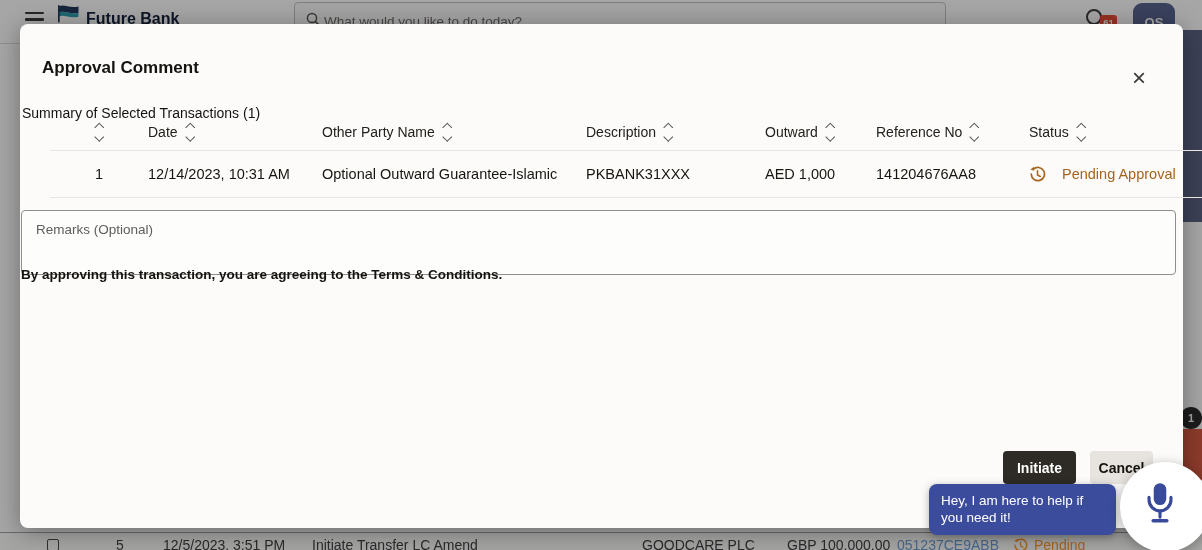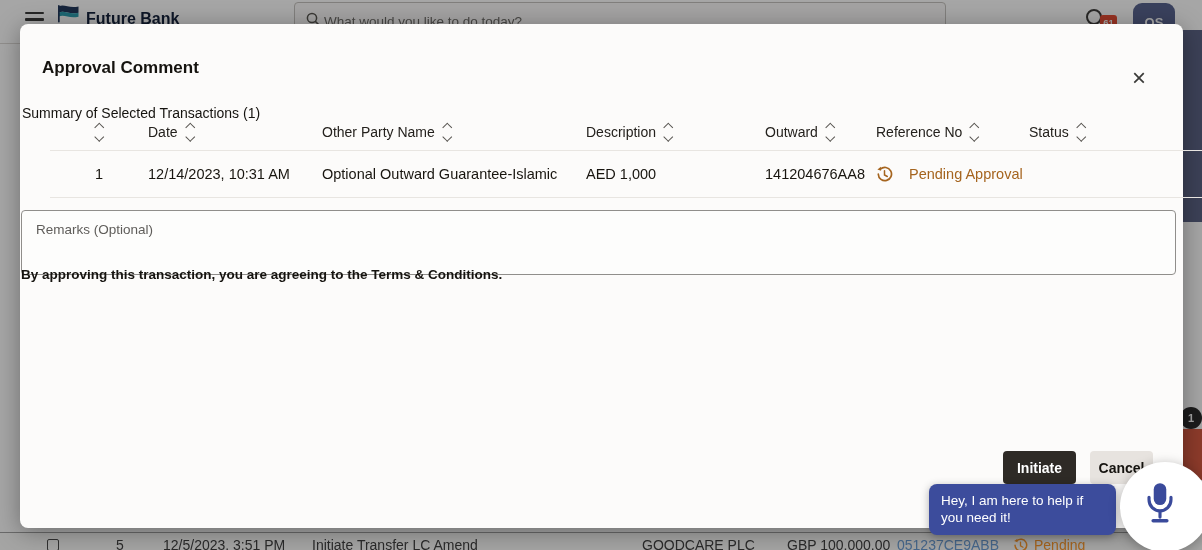--- a/index.html
+++ b/index.html
@@ -236,20 +236,21 @@
             <span class="chv up"></span>
             <span class="chv dn"></span>
           </span>
       </div>
     </div>
 
     <div class="tbl-grid tbl-row">
       <div class="cell center">1</div>
       <div class="cell">12/14/2023, 10:31 AM</div>
       <div class="cell">Optional Outward Guarantee-Islamic</div>
+      <div class="cell">PKBANK31XXX</div>
       <div class="cell">AED 1,000</div>
       <div class="cell">141204676AA8</div>
       <div class="cell status-cell">
         <span style="display:inline-flex;color:#a5641e">
           <svg width="17" height="17" viewBox="0 0 17 17" fill="none">
             <path d="M4.4 3.2 A6.6 6.6 0 1 1 2.3 8.2" stroke="currentColor" stroke-width="1.7" stroke-linecap="round"></path>
             <path d="M4.9 0.8 L5.1 4.8 L1.4 3.4 Z" fill="currentColor"></path>
             <path d="M8.5 4.8 V9 L11.3 10.5" stroke="currentColor" stroke-width="1.5" stroke-linecap="round"></path>
           </svg>
         </span>

